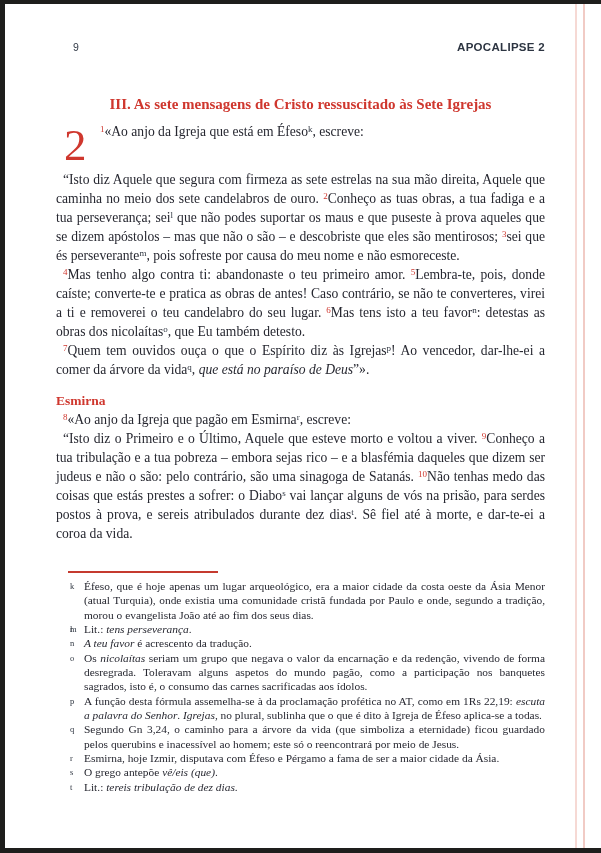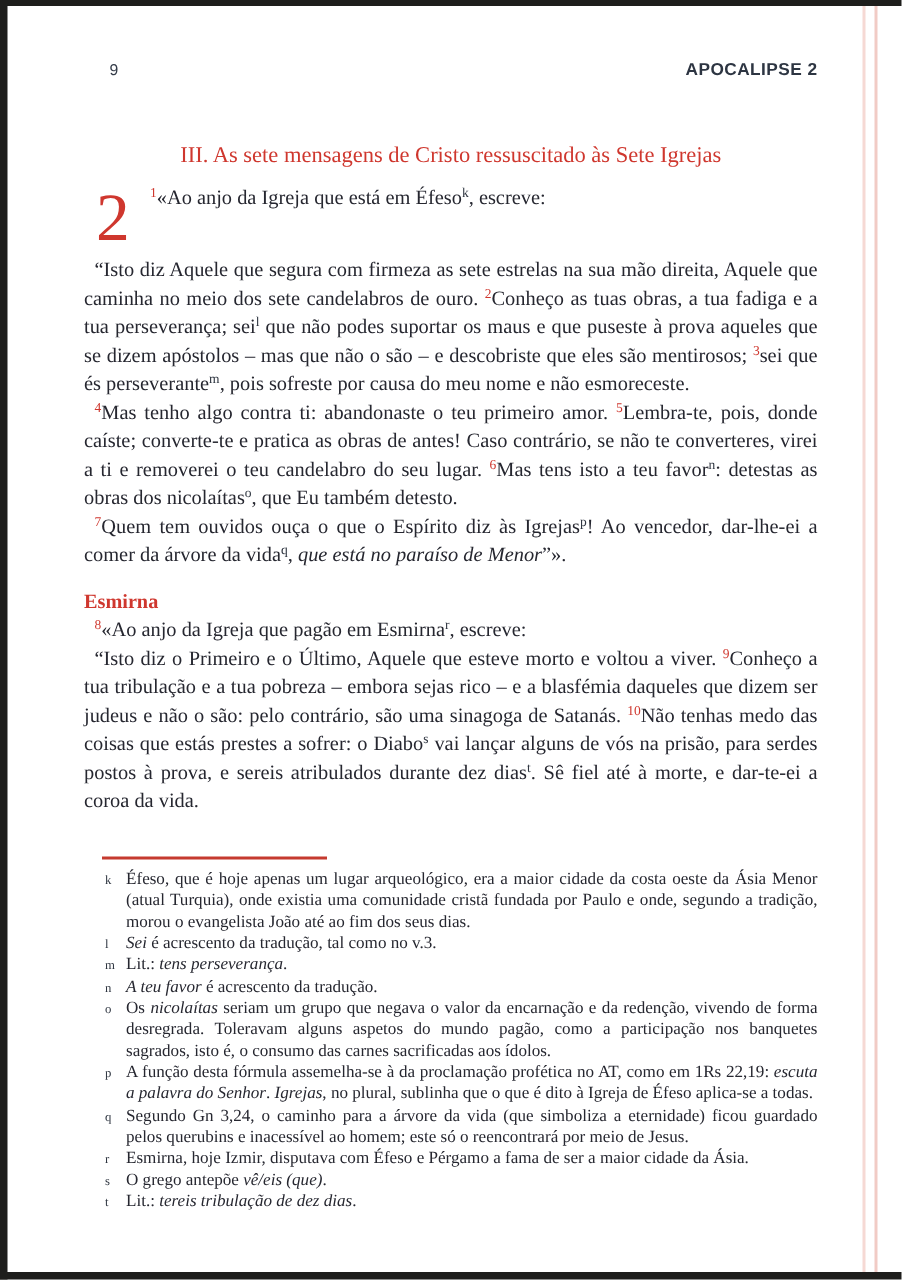--- a/index.html
+++ b/index.html
@@ -23,21 +23,21 @@
     font-family:"Liberation Sans","DejaVu Sans",sans-serif;
     font-size:10.5px;color:#333b48;margin-left:17px;
   }
   .runtitle{
     font-family:"Liberation Sans","DejaVu Sans",sans-serif;
     font-weight:bold;font-size:11.5px;letter-spacing:.3px;color:#2d3542;
   }
 
   .main{position:absolute;top:95px;left:56px;width:489px;color:#262730;}
   .section-title{
-    text-align:center;color:#cf372e;font-weight:normal;
+    text-align:center;color:#cf372e;font-weight:bold;
     font-size:15px;line-height:19px;
   }
   .section-range{
     text-align:center;color:#cf372e;font-size:13.5px;line-height:19px;margin-top:1px;
   }
 
   .chapter-open{position:relative;padding-left:44px;min-height:40px;margin-top:8px;}
   .chapnum{
     position:absolute;left:8px;top:4px;color:#cf372e;
     font-size:45px;line-height:38px;font-weight:400;
@@ -83,36 +83,35 @@
 <div class="main">
   <div class="section-title">III. As sete mensagens de Cristo ressuscitado às Sete Igrejas</div>
 
   <div class="chapter-open">
     <span class="chapnum">2</span>
     <div class="opening"><span class="run-v">1</span><span class="run-p">«Ao anjo da Igreja que está em Éfeso</span><span class="run-n">k</span><span class="run-p">, escreve:</span></div>
   </div>
 
   <div class="para first"><span class="run-p">“Isto diz Aquele que segura com firmeza as sete estrelas na sua mão direita, Aquele que caminha no meio dos sete candelabros de ouro. </span><span class="run-v">2</span><span class="run-p">Conheço as tuas obras, a tua fadiga e a tua perseverança; sei</span><span class="run-n">l</span><span class="run-p"> que não podes suportar os maus e que puseste à prova aqueles que se dizem apóstolos – mas que não o são – e descobriste que eles são mentirosos; </span><span class="run-v">3</span><span class="run-p">sei que és perseverante</span><span class="run-n">m</span><span class="run-p">, pois sofreste por causa do meu nome e não esmoreceste.</span></div>
   <div class="para"><span class="run-v">4</span><span class="run-p">Mas tenho algo contra ti: abandonaste o teu primeiro amor. </span><span class="run-v">5</span><span class="run-p">Lembra-te, pois, donde caíste; converte-te e pratica as obras de antes! Caso contrário, se não te converteres, virei a ti e removerei o teu candelabro do seu lugar. </span><span class="run-v">6</span><span class="run-p">Mas tens isto a teu favor</span><span class="run-n">n</span><span class="run-p">: detestas as obras dos nicolaítas</span><span class="run-n">o</span><span class="run-p">, que Eu também detesto.</span></div>
-  <div class="para"><span class="run-v">7</span><span class="run-p">Quem tem ouvidos ouça o que o Espírito diz às Igrejas</span><span class="run-n">p</span><span class="run-p">! Ao vencedor, dar-lhe-ei a comer da árvore da vida</span><span class="run-n">q</span><span class="run-p">, </span><span class="run-i">que está no paraíso de Menor</span><span class="run-p">”».</span></div>
+  <div class="para"><span class="run-v">7</span><span class="run-p">Quem tem ouvidos ouça o que o Espírito diz às Igrejas</span><span class="run-n">p</span><span class="run-p">! Ao vencedor, dar-lhe-ei a comer da árvore da vida</span><span class="run-n">q</span><span class="run-p">, </span><span class="run-i">que está no paraíso de Deus</span><span class="run-p">”».</span></div>
 
   <div class="church-head">Esmirna</div>
   <div class="opening indent"><span class="run-v">8</span><span class="run-p">«Ao anjo da Igreja que pagão em Esmirna</span><span class="run-n">r</span><span class="run-p">, escreve:</span></div>
   <div class="para"><span class="run-p">“Isto diz o Primeiro e o Último, Aquele que esteve morto e voltou a viver. </span><span class="run-v">9</span><span class="run-p">Conheço a tua tribulação e a tua pobreza – embora sejas rico – e a blasfémia daqueles que dizem ser judeus e não o são: pelo contrário, são uma sinagoga de Satanás. </span><span class="run-v">10</span><span class="run-p">Não tenhas medo das coisas que estás prestes a sofrer: o Diabo</span><span class="run-n">s</span><span class="run-p"> vai lançar alguns de vós na prisão, para serdes postos à prova, e sereis atribulados durante dez dias</span><span class="run-n">t</span><span class="run-p">. Sê fiel até à morte, e dar-te-ei a coroa da vida.</span></div>
 </div>
 
 <div class="footnotes">
   <div class="fn-rule"></div>
   <div class="fn">
     <span class="fn-marker">k</span>
     <span><span class="run-p">Éfeso, que é hoje apenas um lugar arqueológico, era a maior cidade da costa oeste da Ásia Menor (atual Turquia), onde existia uma comunidade cristã fundada por Paulo e onde, segundo a tradição, morou o evangelista João até ao fim dos seus dias.</span></span>
   </div>
   <div class="fn">
     <span class="fn-marker">l</span>
-    <span><span class="run-i">Sei</span><span class="run-p"> é acrescento da tradução, tal como no v.3.</span></span>
   </div>
   <div class="fn">
     <span class="fn-marker">m</span>
     <span><span class="run-p">Lit.: </span><span class="run-i">tens perseverança</span><span class="run-p">.</span></span>
   </div>
   <div class="fn">
     <span class="fn-marker">n</span>
     <span><span class="run-i">A teu favor</span><span class="run-p"> é acrescento da tradução.</span></span>
   </div>
   <div class="fn">

